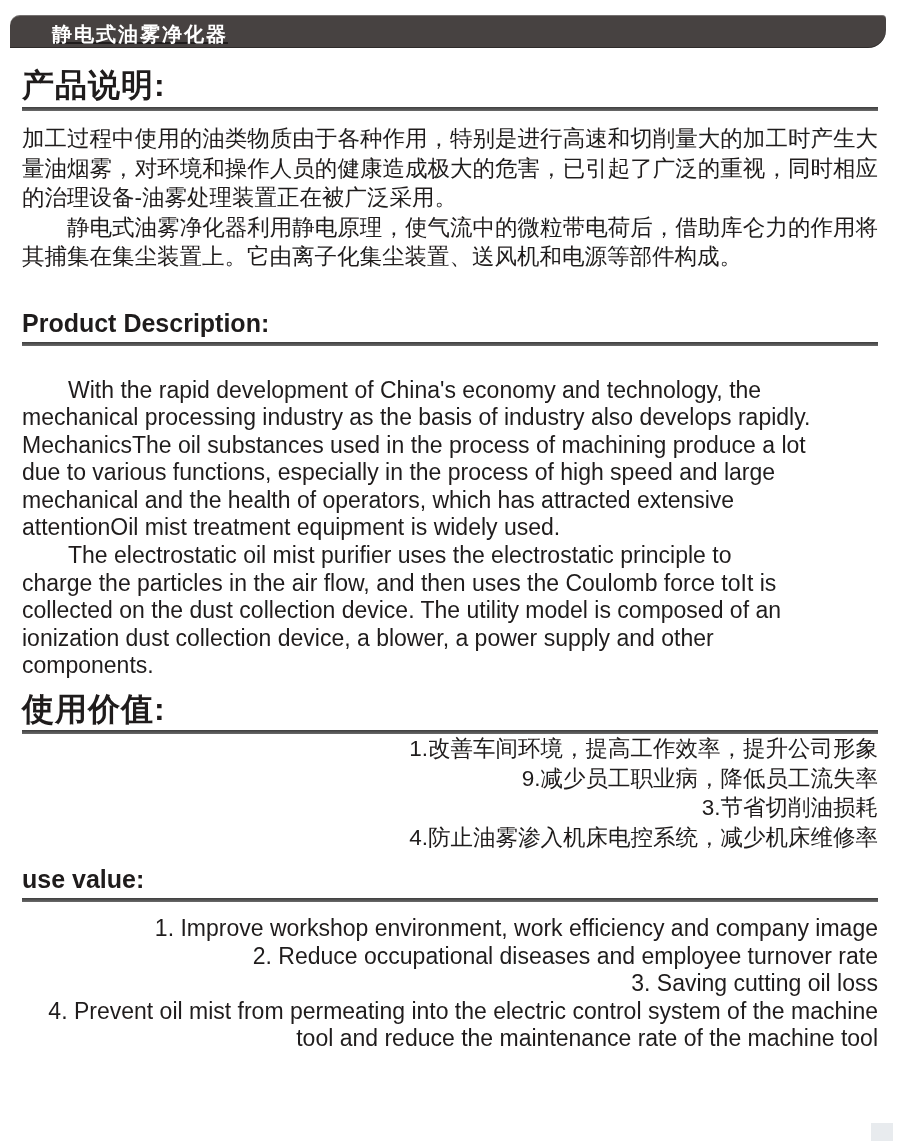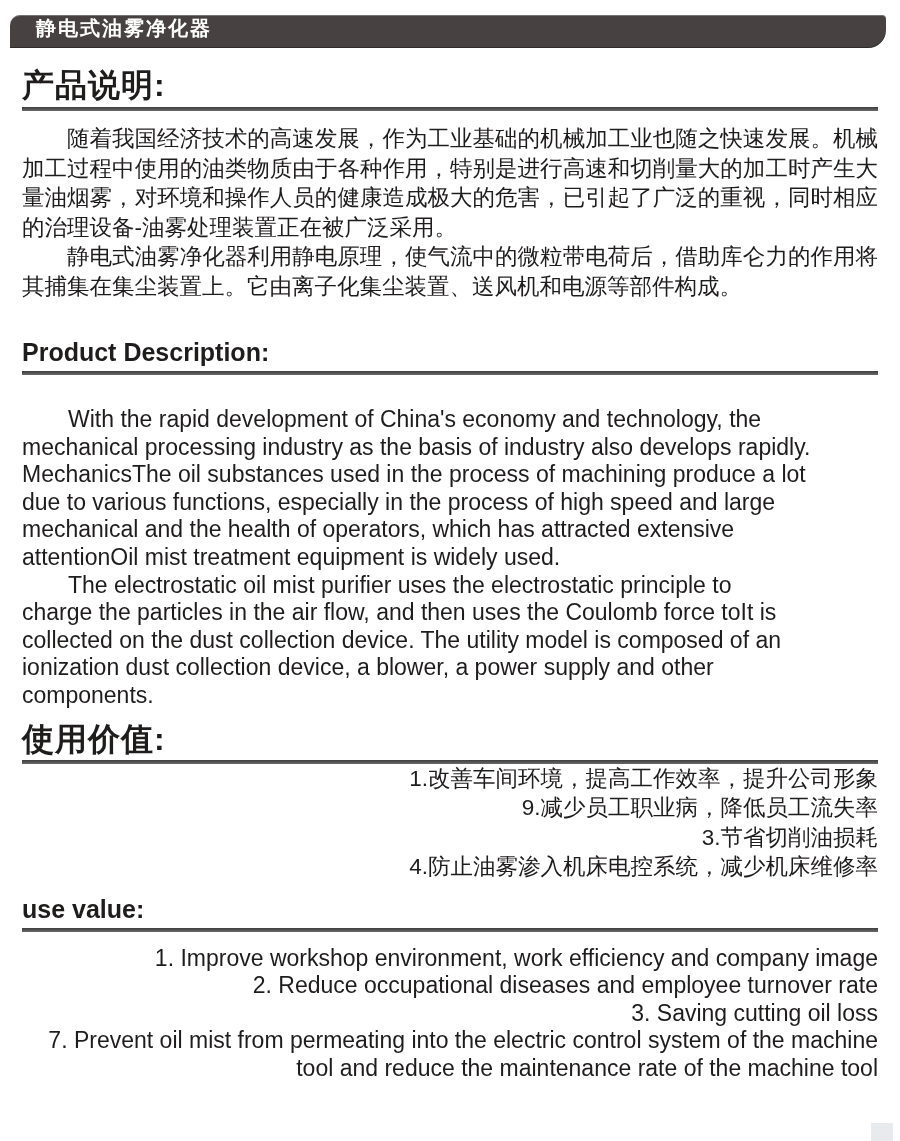--- a/index.html
+++ b/index.html
@@ -11,23 +11,24 @@
   }
   *{margin:0;padding:0;box-sizing:border-box;}
   html,body{width:900px;height:1141px;background:#ffffff;overflow:hidden;}
   body{font-family:"Liberation Sans","DejaVu Sans",sans-serif;color:var(--text);position:relative;}
 
   .title-bar{
     margin:15px 0 0 10px;
     width:876px;height:33px;
     background:var(--bar_bg);
     border-radius:10px 4px 18px 0;
-    display:flex;align-items:flex-start;
-    padding-left:26px;
+    display:flex;align-items:flex-end;
+    padding-left:42px;
     box-shadow:inset 0 1px 0 rgba(255,255,255,.25), inset 0 -1px 0 rgba(0,0,0,.35);
+    text-decoration:underline;
   }
   .title-bar span{
     color:var(--bar_text);
     font-size:20px;font-weight:bold;letter-spacing:2px;
   }
 
   .content{margin:0 22px;width:856px;}
 
   h2{color:var(--text);font-weight:bold;}
   .h-cn{font-size:32px;line-height:30px;letter-spacing:1px;}
@@ -74,21 +75,20 @@
   <div class="title-bar">
     <span>静电式油雾净化器</span>
   </div>
 
   <div class="content">
 
     <section id="sec-cn-desc">
       <h2 class="h-cn">产品说明:</h2>
       <div class="rule"></div>
       <div class="para">
-        <div class="ln cjk j ind">随着我国经济技术的高速发展，作为工业基础的机械加工业也随之快速发展。机械</div>
         <div class="ln cjk j">加工过程中使用的油类物质由于各种作用，特别是进行高速和切削量大的加工时产生大</div>
         <div class="ln cjk j">量油烟雾，对环境和操作人员的健康造成极大的危害，已引起了广泛的重视，同时相应</div>
         <div class="ln cjk">的治理设备-油雾处理装置正在被广泛采用。</div>
         <div class="ln cjk j ind">静电式油雾净化器利用静电原理，使气流中的微粒带电荷后，借助库仑力的作用将</div>
         <div class="ln cjk">其捕集在集尘装置上。它由离子化集尘装置、送风机和电源等部件构成。</div>
       </div>
     </section>
 
     <section id="sec-en-desc">
       <h2 class="h-en">Product Description:</h2>
@@ -119,20 +119,20 @@
       </ul>
     </section>
 
     <section id="sec-en-value">
       <h2 class="h-en">use value:</h2>
       <div class="rule"></div>
       <ul>
         <li>1. Improve workshop environment, work efficiency and company image</li>
         <li>2. Reduce occupational diseases and employee turnover rate</li>
         <li>3. Saving cutting oil loss</li>
-        <li>7. Prevent oil mist from permeating into the electric control system of the machine tool and reduce the maintenance rate of the machine tool</li>
+        <li>4. Prevent oil mist from permeating into the electric control system of the machine tool and reduce the maintenance rate of the machine tool</li>
       </ul>
     </section>
 
   </div>
 
   <div class="scroll-corner"></div>
 </div>
 
 </body></html>

